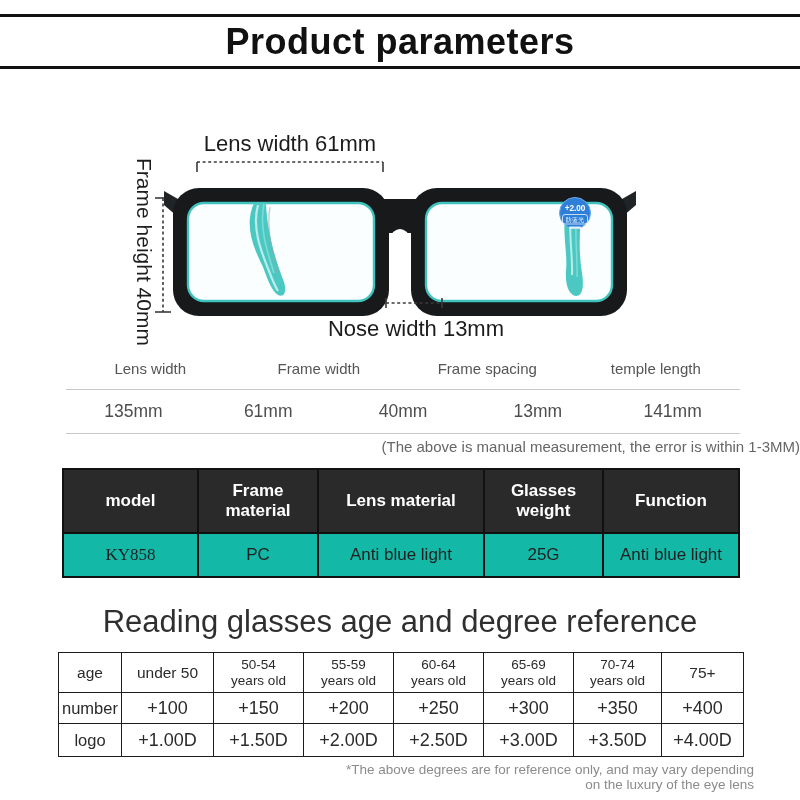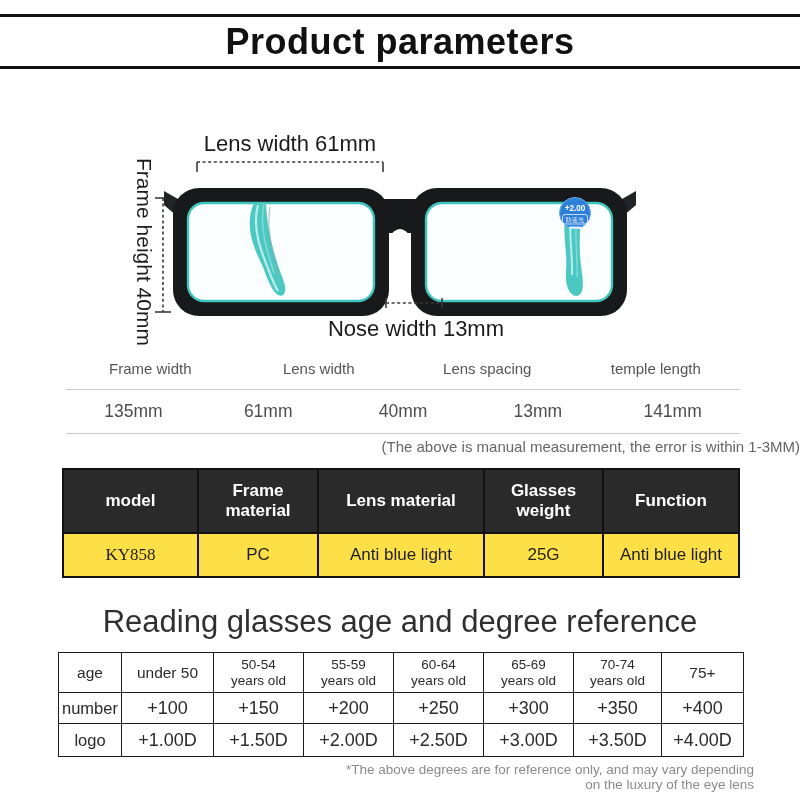--- a/index.html
+++ b/index.html
@@ -26,21 +26,21 @@
 
   .measure-note{position:absolute;left:0;top:438px;width:800px;text-align:right;
                 font-size:15px;color:#666;}
 
   
   .spec{position:absolute;left:62px;top:468px;width:676px;border-collapse:collapse;table-layout:fixed;}
   .spec td{border:2px solid #111;text-align:center;vertical-align:middle;padding:0 4px;}
   .spec tr.head td{background:#2a2a2a;color:#fff;font-weight:bold;font-size:17px;border-color:#111;line-height:1.15;}
   .spec tr.head{height:64px;}
   .spec tr.body{height:44px;}
-  .spec tr.body td{font-size:17px;color:#1f1f1f;background:#fde047;}
+  .spec tr.body td{font-size:17px;color:#1f1f1f;background:#14b8a6;}
   .spec td.model-val{font-family:"Liberation Serif","DejaVu Serif",serif;font-size:22px;}
 
   
   .degree-heading{position:absolute;left:0;top:604px;width:800px;text-align:center;
                   font-size:31px;color:#2f2f2f;font-weight:500;}
   .degree{position:absolute;left:58px;top:652px;width:685px;border-collapse:collapse;table-layout:fixed;}
   .degree td{border:1.6px solid #1c1c1c;text-align:center;vertical-align:middle;color:#2b2b2b;padding:2px 1px;}
   .degree tr.r1{height:40px;}
   .degree tr.r2{height:31px;}
   .degree tr.r3{height:33px;}
@@ -124,23 +124,23 @@
     <g stroke="#3a3a3a" stroke-width="1.6" fill="none">
       <line x1="386" y1="198" x2="442" y2="198" stroke-dasharray="3 2.6"></line>
       <line x1="386" y1="193" x2="386" y2="203"></line>
       <line x1="442" y1="193" x2="442" y2="203"></line>
     </g>
     <text class="ann-text" x="416" y="231" font-size="22" text-anchor="middle">Nose width 13mm</text>
   </svg>
 
   <div class="measure">
     <div class="row">
+      <div class="cell hdr">Lens width</div>
       <div class="cell hdr">Frame width</div>
-      <div class="cell hdr">Lens width</div>
-      <div class="cell hdr">Lens spacing</div>
+      <div class="cell hdr">Frame spacing</div>
       <div class="cell hdr">temple length</div>
     </div>
     <div class="rule"></div>
     <div class="row">
       <div class="cell val">135mm</div>
       <div class="cell val">61mm</div>
       <div class="cell val">40mm</div>
       <div class="cell val">13mm</div>
       <div class="cell val">141mm</div>
     </div>

